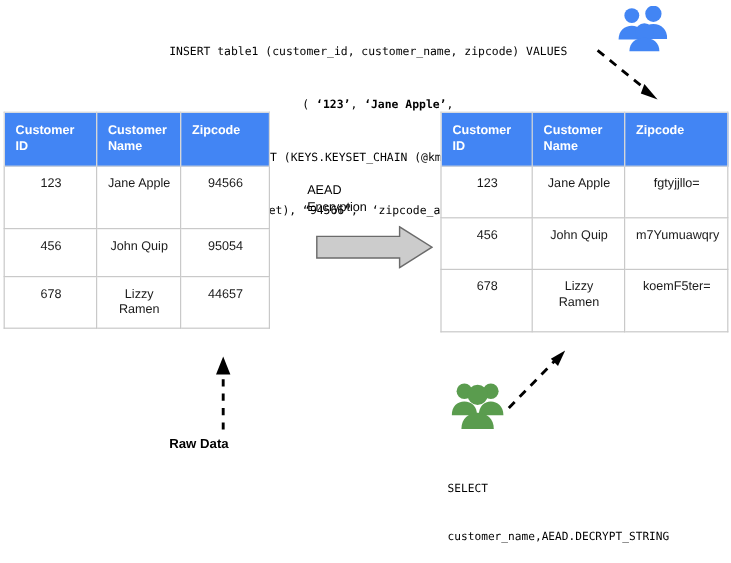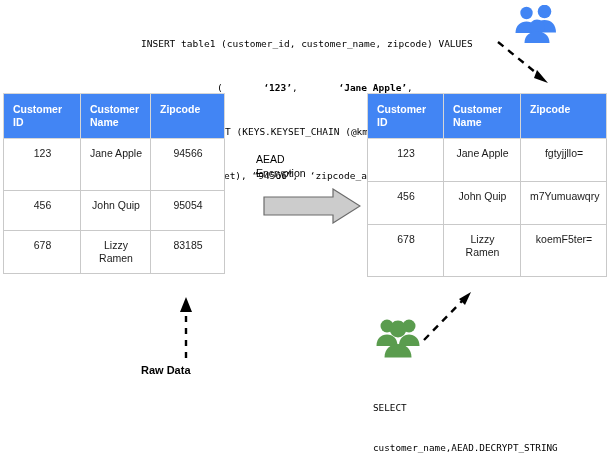--- a/index.html
+++ b/index.html
@@ -29,21 +29,21 @@
   #insert-statement {
     left: 141px;
     top: 8px;
     font-size: 9.5px;
     line-height: 14.6px;
     text-align: center;
   }
   #insert-statement .ln { display: block; }
   #insert-statement .ln-2 { padding-left: 16px; }
   #insert-statement .ln-3 { padding-left: 8px; }
-  .bold-lit { font-weight: bold; margin-left: 35px; }
+  .bold-lit { font-weight: bold; }
 
   #select-statement {
     left: 373px;
     top: 374px;
     font-size: 9.3px;
     line-height: 13.4px;
   }
   #select-statement .ln { display: block; }
 
   
@@ -165,21 +165,21 @@
         <td>94566</td>
       </tr>
       <tr>
         <td>456</td>
         <td>John Quip</td>
         <td>95054</td>
       </tr>
       <tr class="r-last">
         <td>678</td>
         <td>Lizzy Ramen</td>
-        <td>83185</td>
+        <td>44657</td>
       </tr>
     </tbody>
   </table>
 
   <table id="table-encrypted" class="data-table">
     <colgroup>
         <col class="c-id">
         <col class="c-name">
         <col class="c-zip">
       </colgroup>

